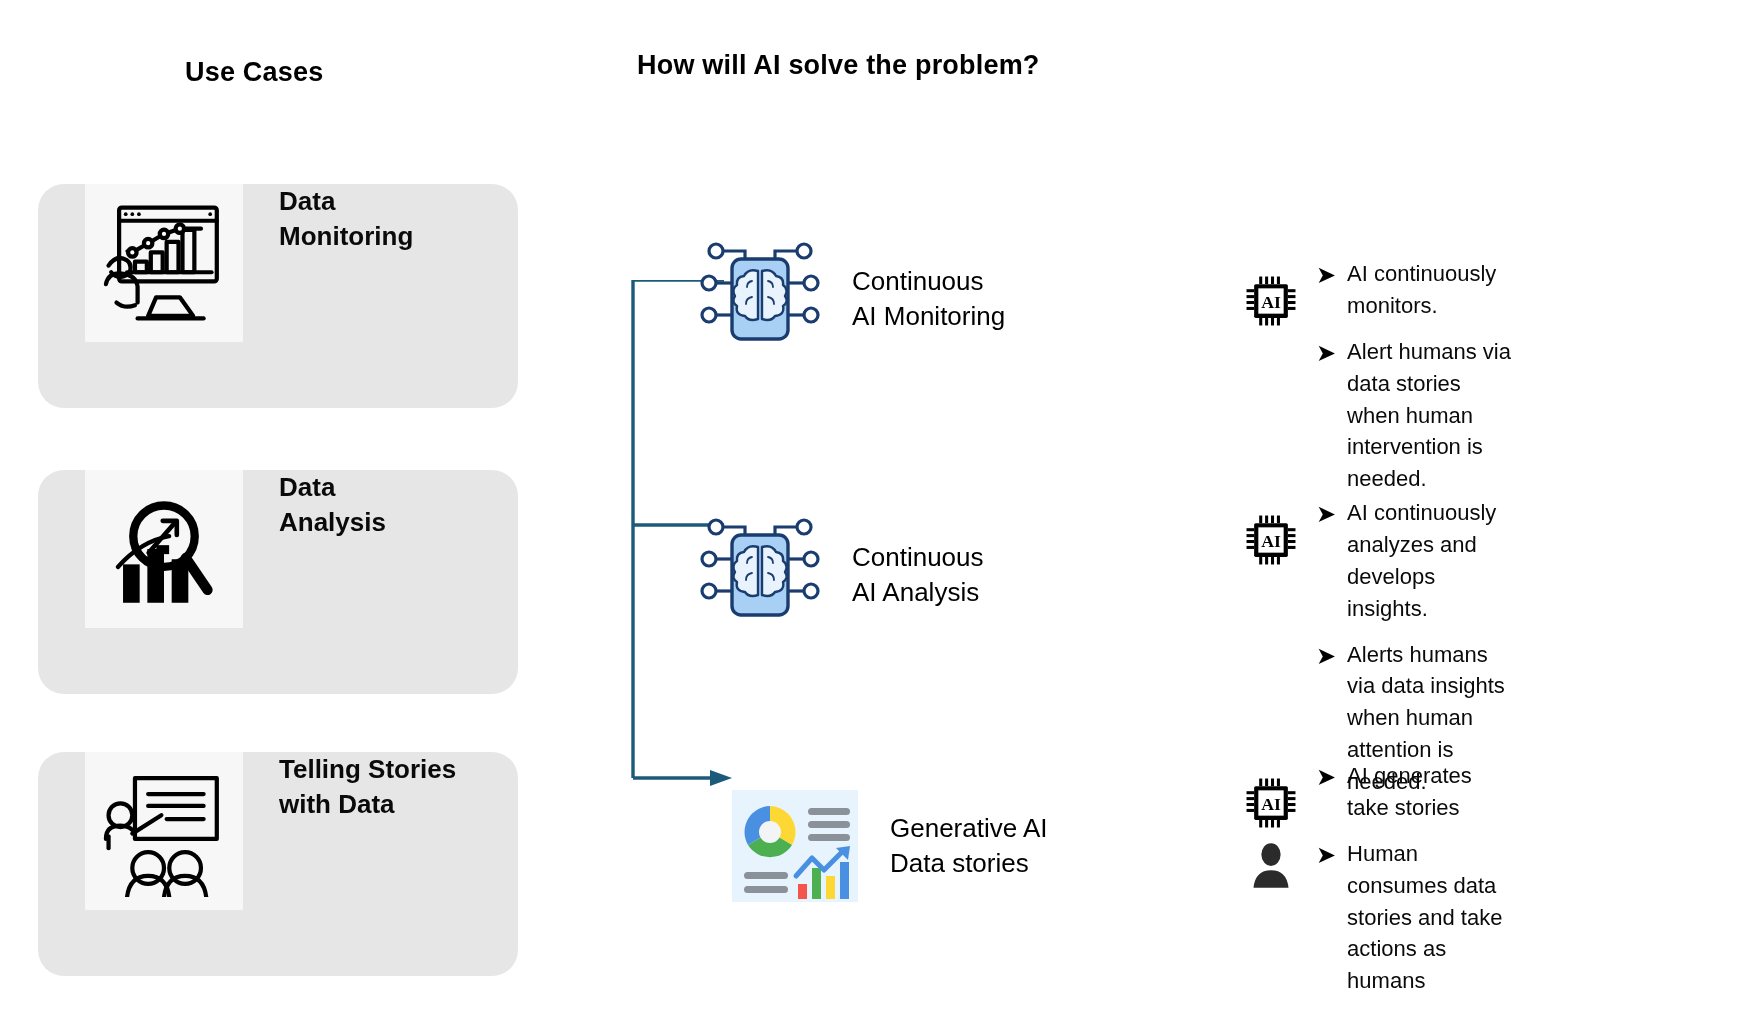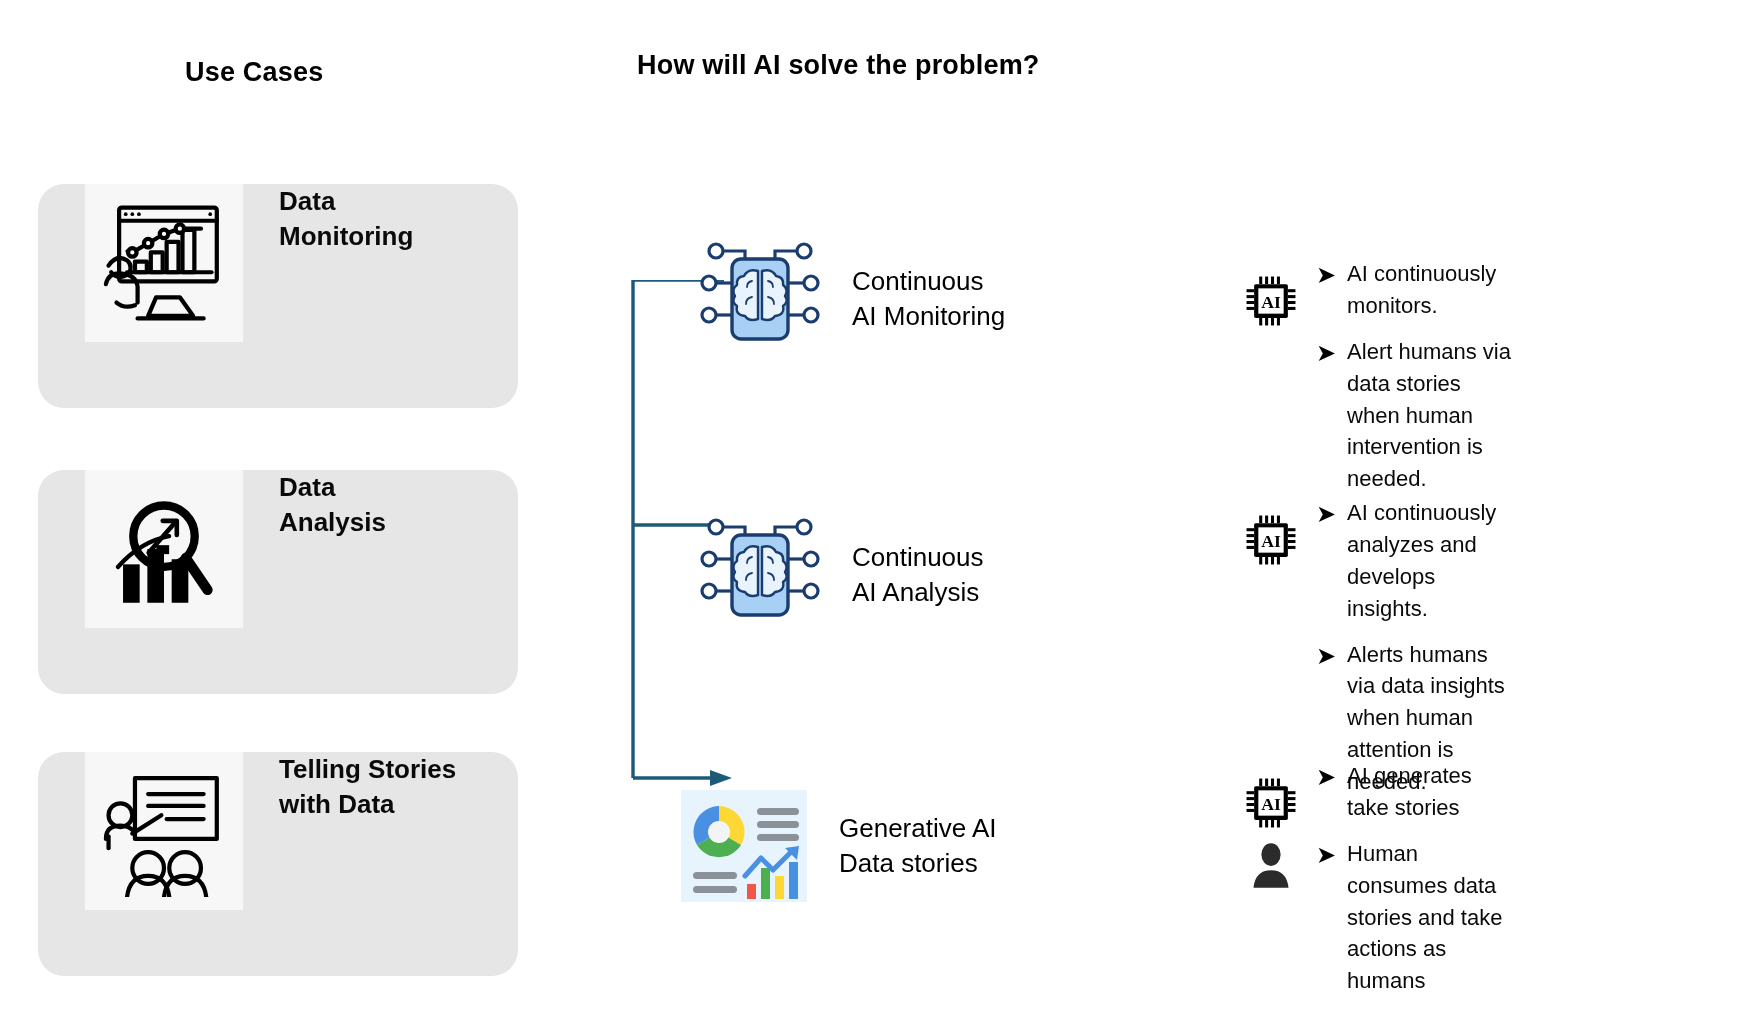--- a/index.html
+++ b/index.html
@@ -51,21 +51,21 @@
     font-size: 26px;
     line-height: 1.33;
     color: #0a0a0a;
     white-space: pre-line;
   }
 
   
   .ai-row { position: absolute; display: flex; align-items: center; }
   #ai-row-0 { left: 700px; top: 237px; }
   #ai-row-1 { left: 700px; top: 513px; }
-  #ai-row-2 { left: 681px; top: 790px; }
+  #ai-row-2 { left: 732px; top: 790px; }
 
   .ai-icon { flex: 0 0 auto; display: block; }
   .ai-label {
     margin-left: 32px;
     font-weight: normal;
     font-size: 26px;
     line-height: 1.33;
     color: #000000;
     white-space: pre-line;
   }

